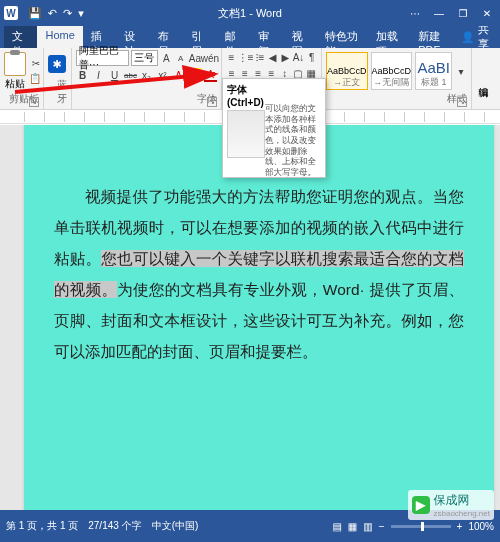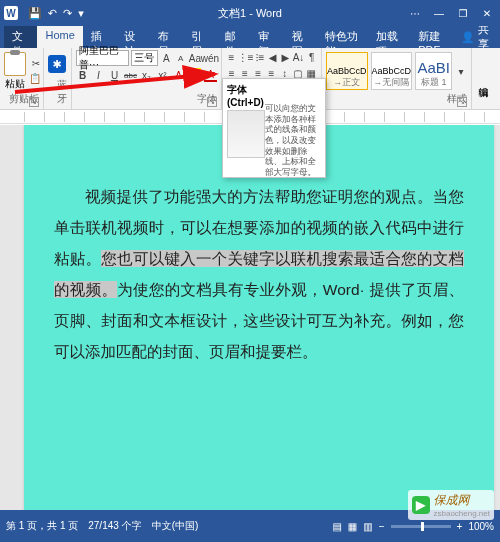--- a/index.html
+++ b/index.html
@@ -44,21 +44,21 @@
 .page p{font-size:15.5px;line-height:2;color:#222;text-align:justify;font-family:"SimSun","Microsoft YaHei",serif}
 .page .indent{text-indent:2em}
 .hl{background:#c8c8c8}
 .arrow{position:absolute;z-index:60;pointer-events:none}
 .statusbar{position:absolute;left:0;right:0;bottom:0;height:18px;background:#2b579a;color:#fff;font-size:10px;display:flex;align-items:center;padding:16px 6px;gap:10px}
 .statusbar .right{margin-left:auto;display:flex;gap:6px;align-items:center}
 .zoom-track{width:60px;height:3px;background:#6b8cbf;position:relative}
 .zoom-track::before{content:"";position:absolute;left:50%;top:-3px;width:3px;height:9px;background:#fff}
 .watermark{position:absolute;right:6px;bottom:22px;z-index:90;display:flex;align-items:center;gap:4px;background:rgba(255,255,255,.8);padding:2px 4px;border-radius:3px}
 .wm-logo{width:18px;height:18px;background:#2fbd46;border-radius:4px;color:#fff;display:flex;align-items:center;justify-content:center;font-size:12px;font-weight:bold}
-.wm-text{font-size:12px;color:#a16207;font-style:italic}
+.wm-text{font-size:12px;color:#0f766e;}
 .vgrp{display:flex;flex-direction:column;gap:1px}
 </style>
 </head>
 <body>
 
 <div class="titlebar">
   <div class="tb-left">
     <div class="w-icon">W</div>
     <div class="qat">
       <span>💾</span>

